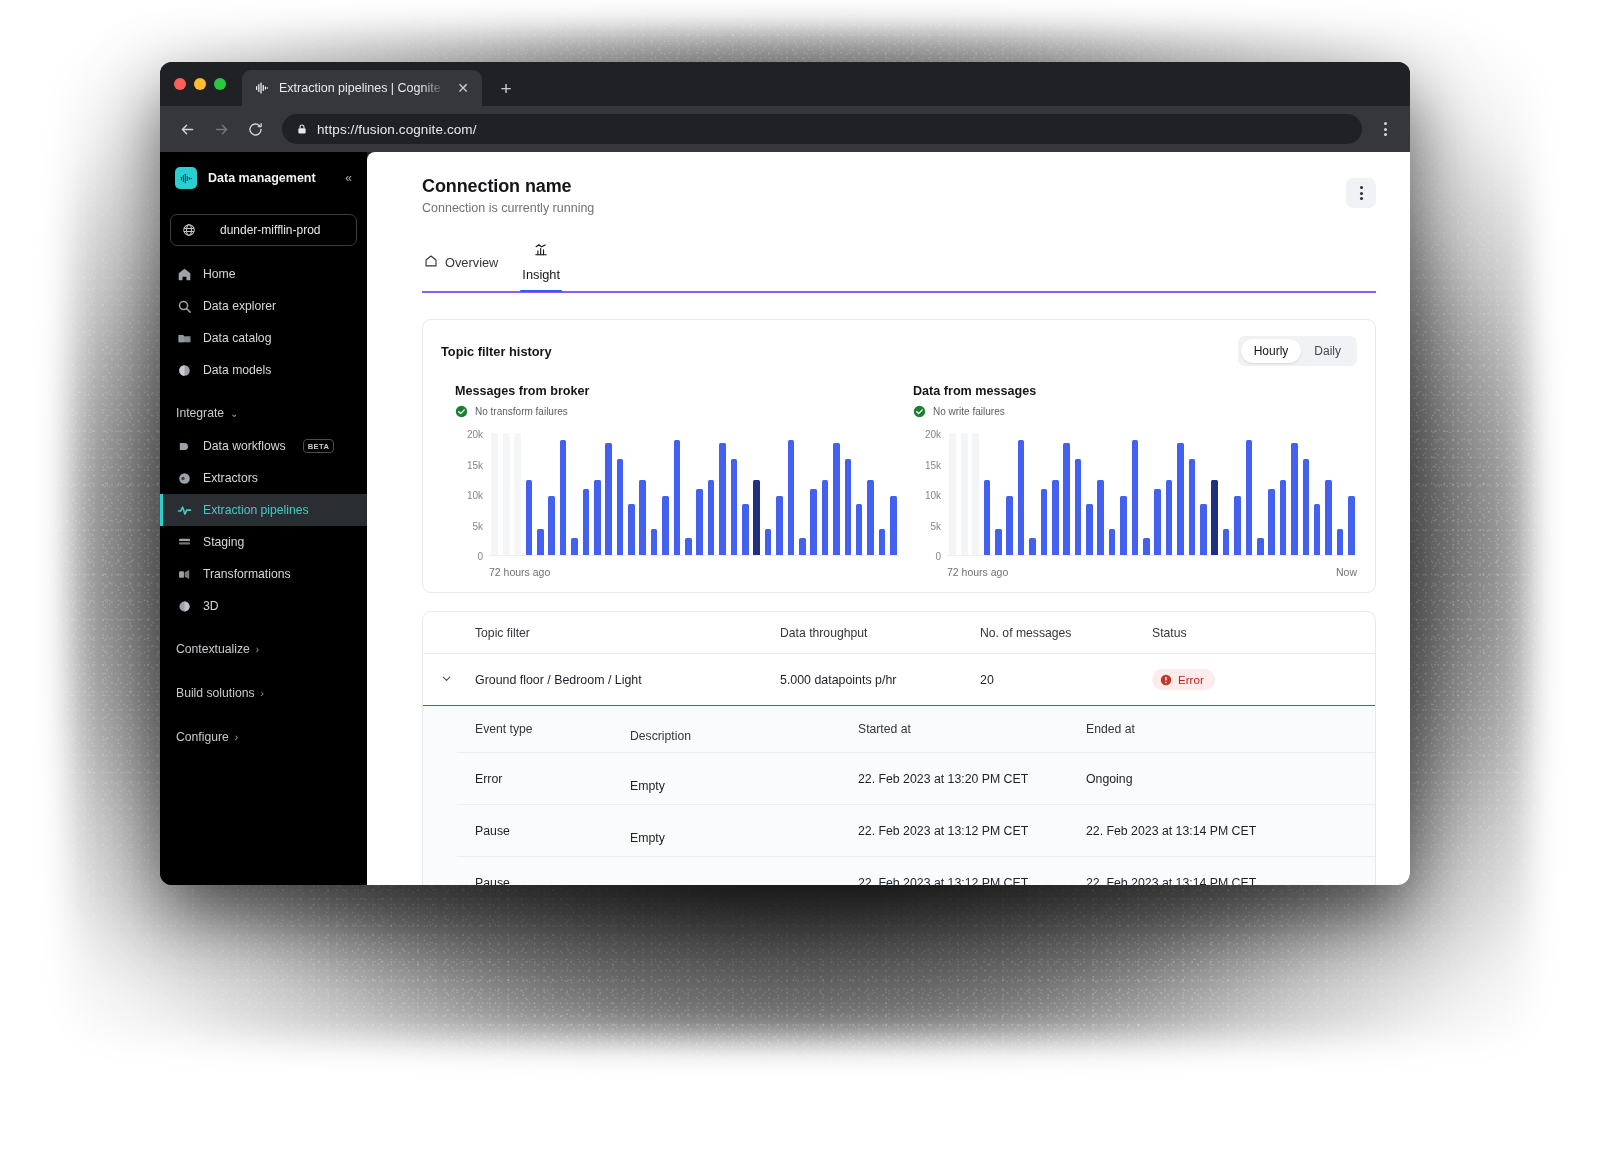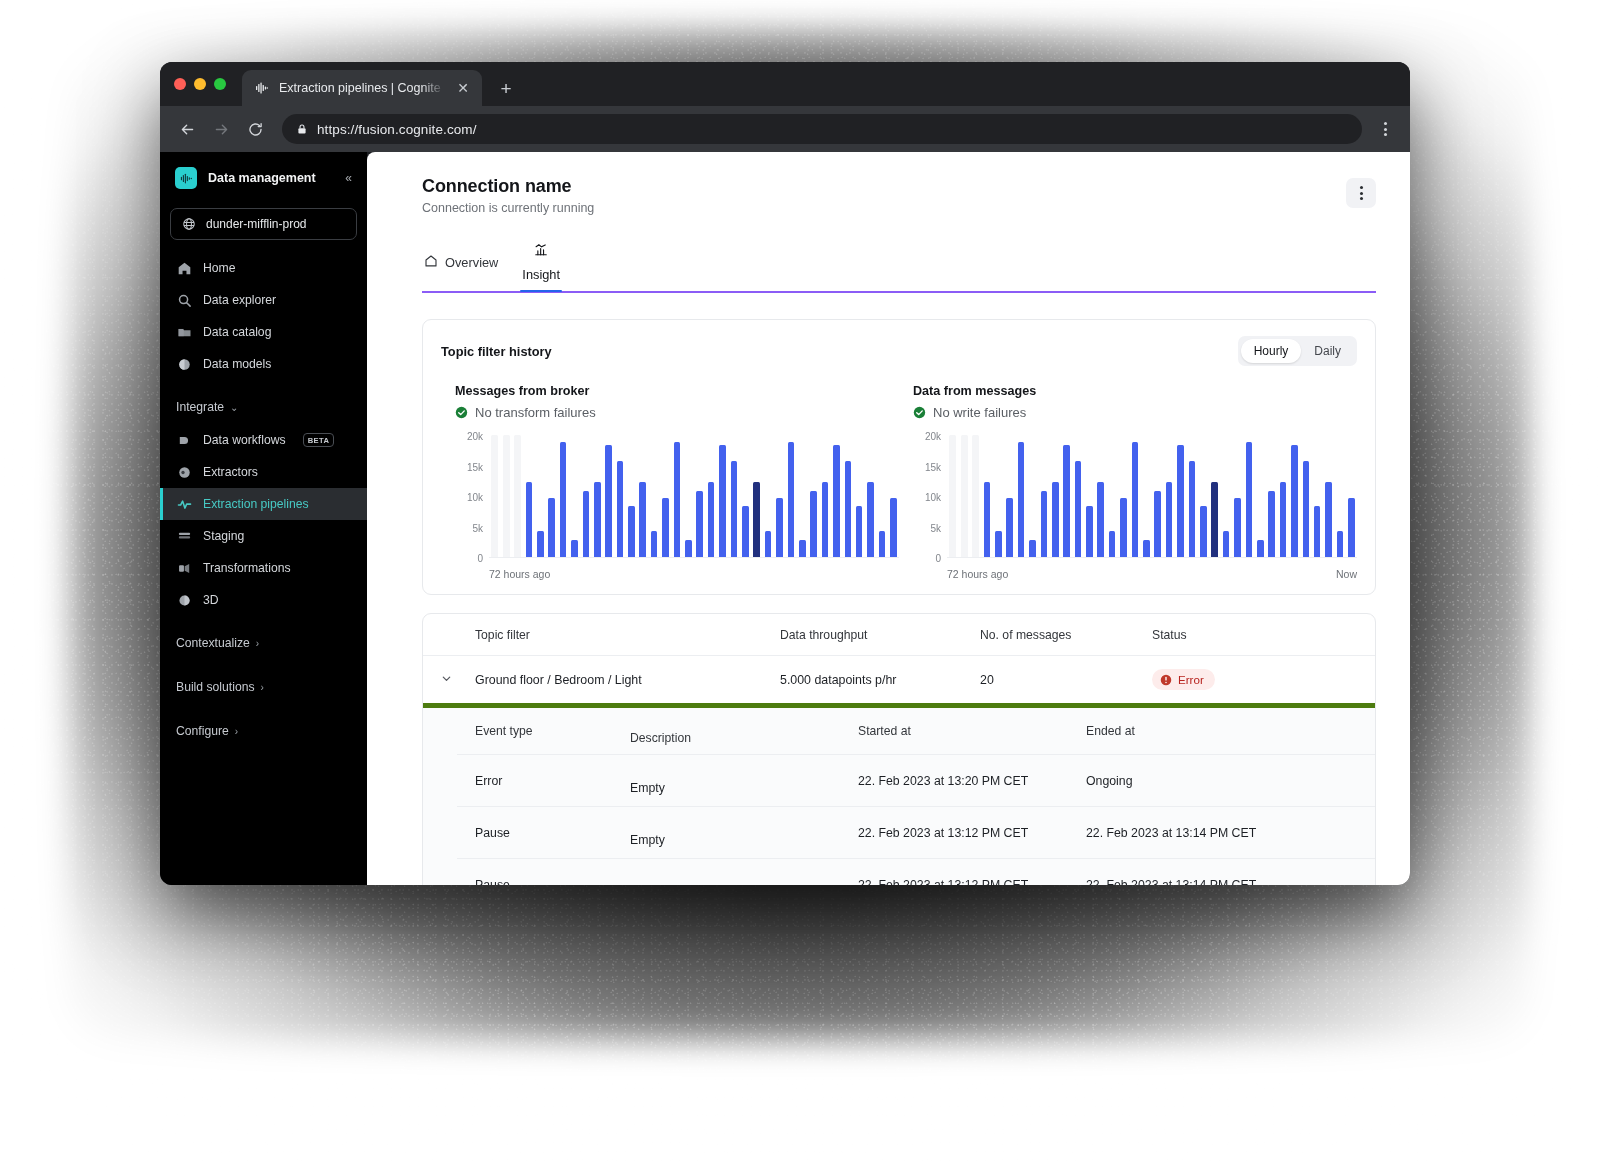--- a/index.html
+++ b/index.html
@@ -165,26 +165,26 @@
     width: 22px; height: 22px;
     background: #2acfcf;
     border-radius: 5px;
     display: flex; align-items: center; justify-content: center;
     flex: 0 0 22px;
   }
   .brand-name { color: #f2f3f4; font-size: 12.5px; font-weight: bold; flex: 1; }
   .collapse { color: #a7abb0; font-size: 12px; padding-right: 4px; letter-spacing: -1px; }
 
   .project-pill {
-    margin: 8px 10px 0 10px;
+    margin: 14px 10px 0 10px;
     height: 32px;
     border: 1px solid #3a3d42;
     border-radius: 7px;
     display: flex; align-items: center;
-    gap: 10px;
+    gap: 24px;
     padding: 0 11px;
   }
   .project-name { color: #e6e8ea; font-size: 12px; }
 
   .navlist { margin-top: 12px; }
   .navitem {
     height: 32px;
     display: flex; align-items: center;
     gap: 11px;
     padding: 0 12px 0 16px;
@@ -287,21 +287,21 @@
     font-size: 12px;
     color: #44474d;
     padding: 5px 13px;
     border-radius: 12px;
   }
   .seg-btn.active { background: #ffffff; color: #14161a; box-shadow: 0 1px 2px rgba(0,0,0,.12); }
 
   .charts { display: flex; padding: 18px 18px 14px 18px; gap: 0; }
   .chart-col { width: 50%; padding-left: 14px; }
   .chart-title { font-size: 12.6px; font-weight: bold; color: #14161a; }
-  .chart-status { display: flex; align-items: center; gap: 7px; margin-top: 7px; font-size: 13px; color: #5a5e64; }
+  .chart-status { display: flex; align-items: center; gap: 7px; margin-top: 7px; font-size: 10px; color: #5a5e64; }
   .check-ico { width: 13px; height: 13px; flex: 0 0 13px; }
 
   .plot-wrap { display: flex; margin-top: 16px; }
   .yaxis {
     width: 34px;
     flex: 0 0 34px;
     position: relative;
     height: 122px;
   }
   .ytick {
@@ -341,21 +341,21 @@
   .trow {
     display: flex; align-items: center;
     padding: 0 18px 0 18px;
   }
   .thead {
     height: 42px;
     border-bottom: 1px solid #eceef1;
     font-size: 12.2px;
     color: #33363b;
   }
-  .trow-main { height: 52px; border-bottom: 5px solid #4d7c0f; font-size: 12.4px; color: #1d2025; justify-content: flex-end; }
+  .trow-main { height: 52px; border-bottom: 1px solid #4d7c0f; font-size: 12.4px; color: #1d2025; justify-content: flex-end; }
   .c-expand { width: 34px; flex: 0 0 34px; color: #55585e; font-size: 11px; }
   .c-topic { flex: 0 0 305px; }
   .c-through { flex: 0 0 200px; }
   .c-count { flex: 0 0 172px; }
   .c-status { flex: 1; }
 
   .status-pill {
     display: inline-flex; align-items: center; gap: 6px;
     background: #fdeceb;
     color: #b7241f;

